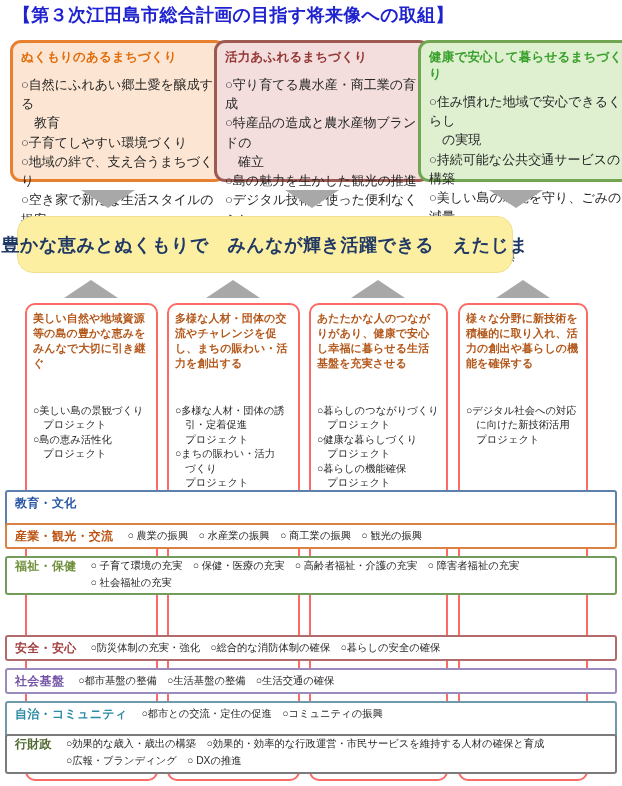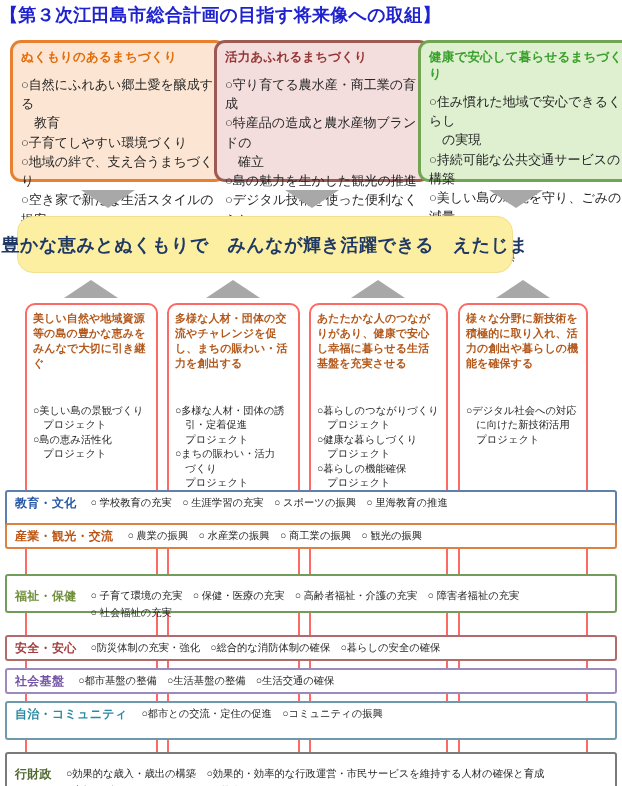--- a/index.html
+++ b/index.html
@@ -1,21 +1,21 @@
 <!DOCTYPE html>
 <html><head>
 <meta charset="utf-8">
 <style>
   html,body { margin:0; padding:0; background:#ffffff; }
   .stage {
     position:relative; width:622px; height:786px; background:#ffffff; overflow:hidden;
     font-family:"Liberation Sans","DejaVu Sans",sans-serif; color:#262626;
   }
   .main-title {
-    position:absolute; left:0; top:3px; font-size:18px; font-weight:bold;
+    position:absolute; left:13px; top:3px; font-size:18px; font-weight:bold;
     color:#1f22cf; letter-spacing:0.3px; white-space:nowrap;
   }
   
   .vision-box {
     position:absolute; top:40px; width:216px; height:142px; box-sizing:border-box;
     border:3px solid #3b82f6; border-radius:11px; background:#fff; padding:6px 8px;
   }
   .vb0 { left:10px; }  .vb1 { left:214px; }  .vb2 { left:418px; }
   .vision-title { font-size:12.5px; font-weight:bold; margin-bottom:9px; letter-spacing:0.2px; }
   .vision-items { font-size:13px; line-height:1.48; white-space:pre-line; }
@@ -52,31 +52,31 @@
   .pillar-projects {
     position:absolute; left:6px; right:2px; top:99px;
     font-size:10.3px; line-height:1.4; white-space:pre-line; color:#262626;
   }
   
   .policy-row {
     position:absolute; left:5px; width:612px; box-sizing:border-box; z-index:2;
     background:#ffffff; border:2px solid #888; border-radius:3px;
     display:flex; align-items:flex-start; padding:3px 8px 2px 8px;
   }
-  .policy-row.tall { padding-top:12px;margin-top:18px; }
+  .policy-row.tall { padding-top:0; }
   .policy-label { flex:0 0 auto; font-size:12px; font-weight:bold; line-height:16.5px; margin-right:14px; white-space:nowrap; letter-spacing:0.3px; }
   .policy-content { flex:1 1 auto; font-size:10.3px; line-height:16.5px; white-space:pre-line; }
   .r0 { top:490px; height:44px; }
   .r1 { top:523px; height:26px; }
   .r2 { top:556px; height:39px; }
   .r3 { top:602px; height:26px; }
   .r4 { top:635px; height:26px; }
   .r5 { top:668px; height:26px; }
   .r6 { top:701px; height:39px; }
-  .r7 { top:734px; height:52px; }
+  .r7 { top:734px; height:40px; }
 </style>
 </head>
 <body>
 
 <div class="stage">
 
   <div class="main-title">【第３次江田島市総合計画の目指す将来像への取組】</div>
 
   <div class="vision-box vb0" style="border-color: rgb(232, 128, 47); background-color: rgb(252, 230, 211);">
     <div class="vision-title" style="color: rgb(227, 108, 10);">ぬくもりのあるまちづくり</div>
@@ -144,21 +144,20 @@
   </div>
   <div class="pillar p3" style="border-color: rgb(251, 106, 100);">
     <div class="pillar-heading" style="color: rgb(180, 89, 28);">様々な分野に新技術を積極的に取り入れ、活力の創出や暮らしの機能を確保する</div>
     <div class="pillar-projects">○デジタル社会への対応
 　に向けた新技術活用
 　プロジェクト</div>
   </div>
 
   <div class="policy-row r0" style="border-color: rgb(93, 129, 172);">
     <div class="policy-label" style="color: rgb(39, 87, 165);">教育・文化</div>
-    <div class="policy-content">○ 学校教育の充実　○ 生涯学習の充実　○ スポーツの振興　○ 里海教育の推進</div>
   </div>
   <div class="policy-row r1" style="border-color: rgb(217, 130, 68);">
     <div class="policy-label" style="color: rgb(188, 85, 20);">産業・観光・交流</div>
     <div class="policy-content">○ 農業の振興　○ 水産業の振興　○ 商工業の振興　○ 観光の振興</div>
   </div>
   <div class="policy-row r2 tall" style="border-color: rgb(115, 156, 90);">
     <div class="policy-label" style="color: rgb(111, 143, 59);">福祉・保健</div>
     <div class="policy-content">○ 子育て環境の充実　○ 保健・医療の充実　○ 高齢者福祉・介護の充実　○ 障害者福祉の充実
 ○ 社会福祉の充実</div>
   </div>

